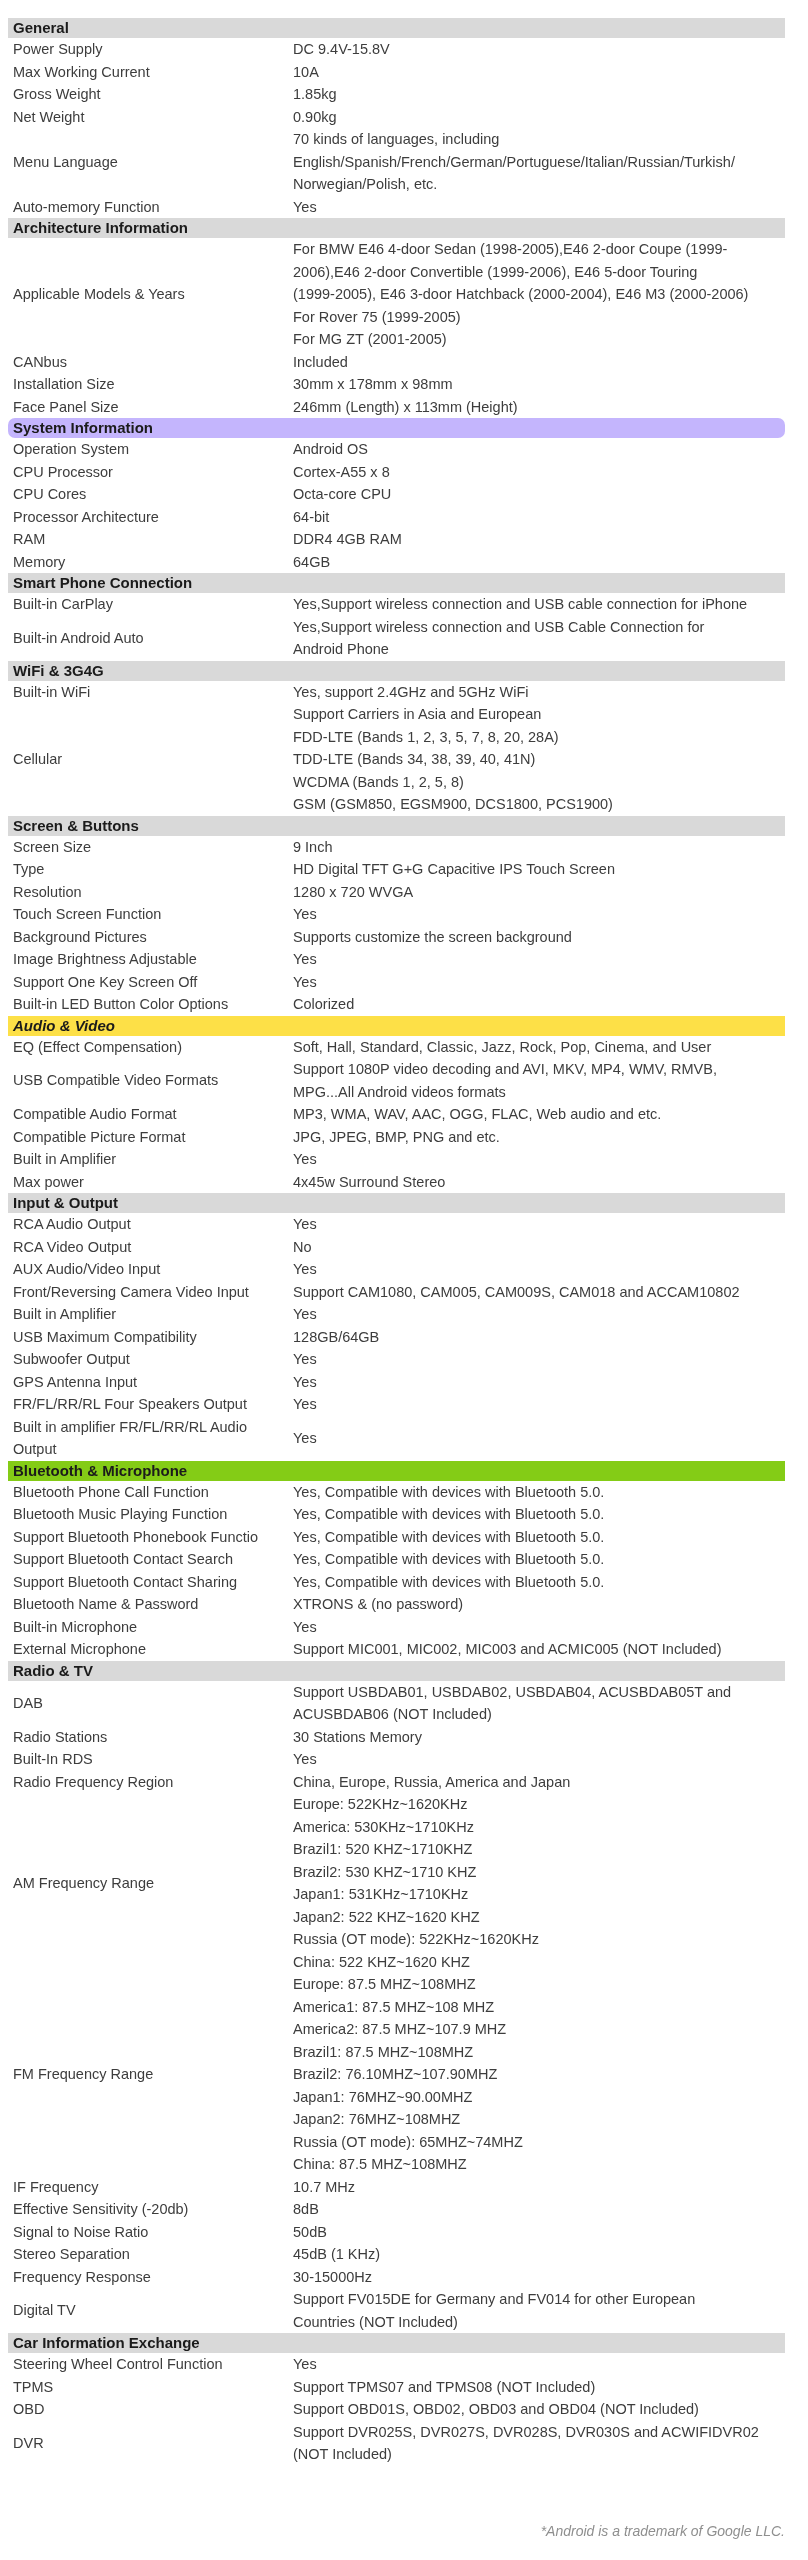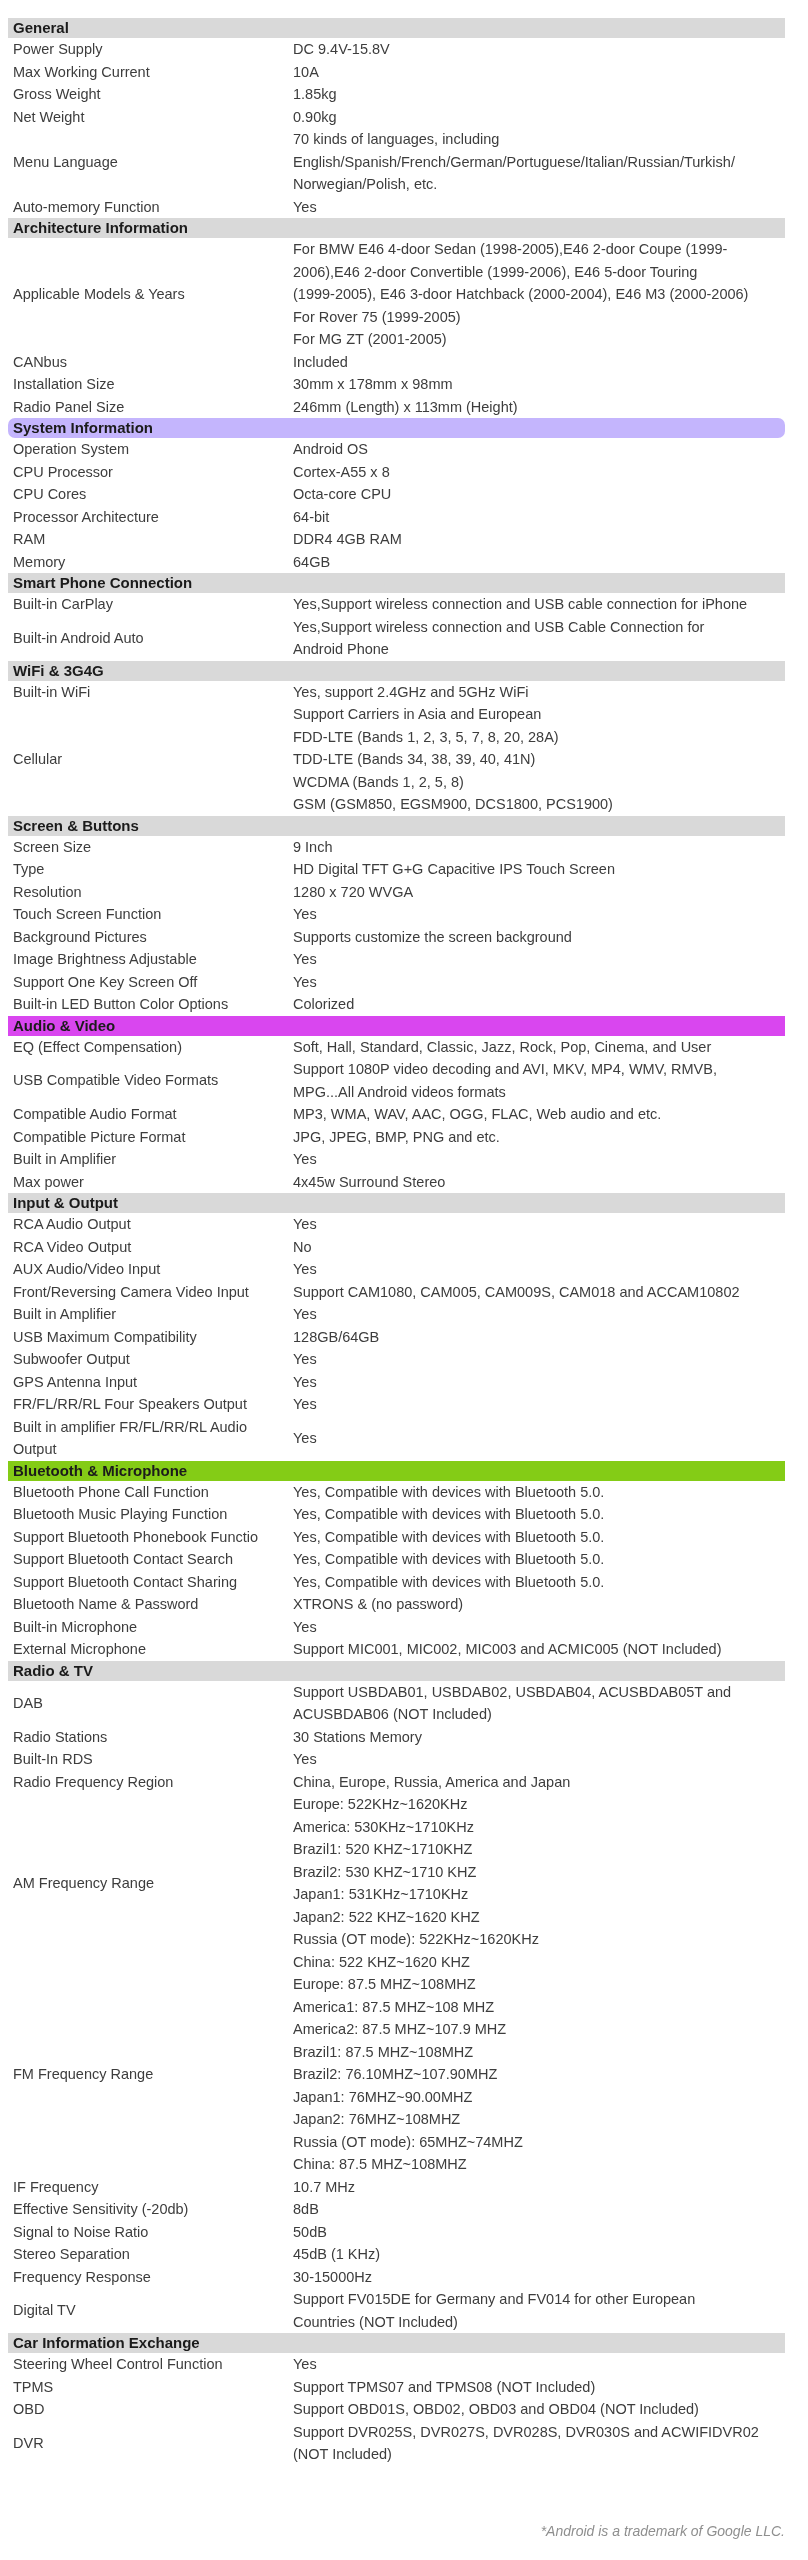--- a/index.html
+++ b/index.html
@@ -102,21 +102,21 @@
       <div class="row">
         <div class="cell cell-label">
           <div class="line">Installation Size</div>
         </div>
         <div class="cell cell-value">
           <div class="line">30mm x 178mm x 98mm</div>
         </div>
       </div>
       <div class="row">
         <div class="cell cell-label">
-          <div class="line">Radio Panel Size</div>
+          <div class="line">Face Panel Size</div>
         </div>
         <div class="cell cell-value">
           <div class="line">246mm (Length) x 113mm (Height)</div>
         </div>
       </div>
       <div class="sec-header" style="background: #c4b5fd; border-radius: 7px;">System Information</div>
       <div class="row">
         <div class="cell cell-label">
           <div class="line">Operation System</div>
         </div>
@@ -261,21 +261,21 @@
         </div>
       </div>
       <div class="row">
         <div class="cell cell-label">
           <div class="line">Built-in LED Button Color Options</div>
         </div>
         <div class="cell cell-value">
           <div class="line">Colorized</div>
         </div>
       </div>
-      <div class="sec-header" style="background: #d946ef;">Audio &amp; Video</div>
+      <div class="sec-header" style="background: #fde047; font-style: italic;">Audio &amp; Video</div>
       <div class="row">
         <div class="cell cell-label">
           <div class="line">EQ (Effect Compensation)</div>
         </div>
         <div class="cell cell-value">
           <div class="line">Soft, Hall, Standard, Classic, Jazz, Rock, Pop, Cinema, and User</div>
         </div>
       </div>
       <div class="row">
         <div class="cell cell-label">

